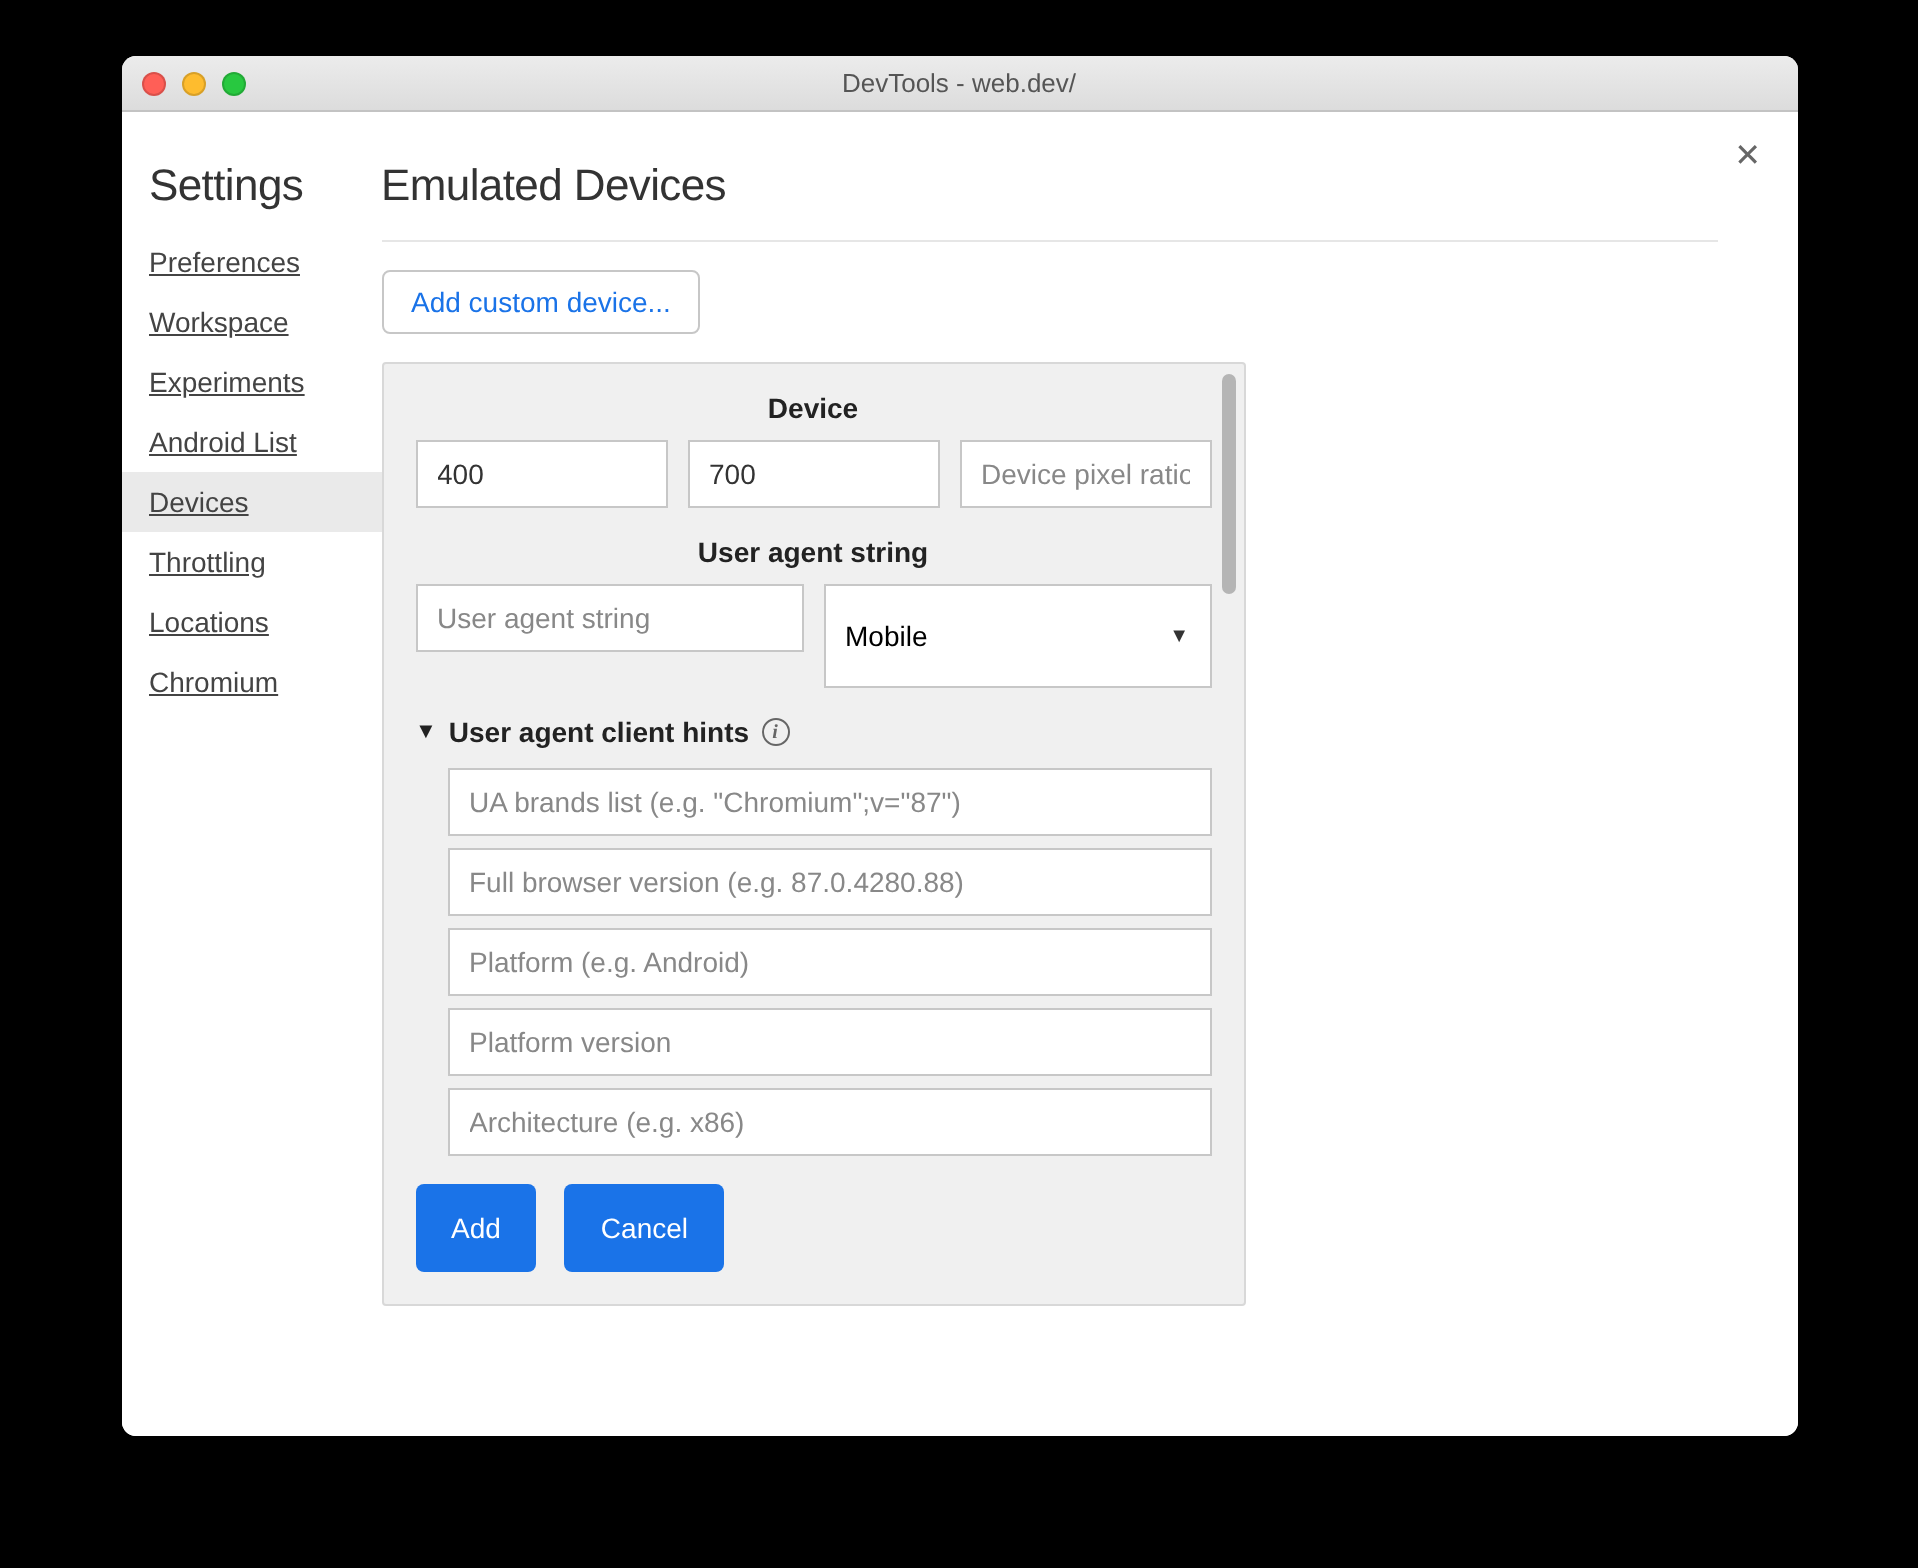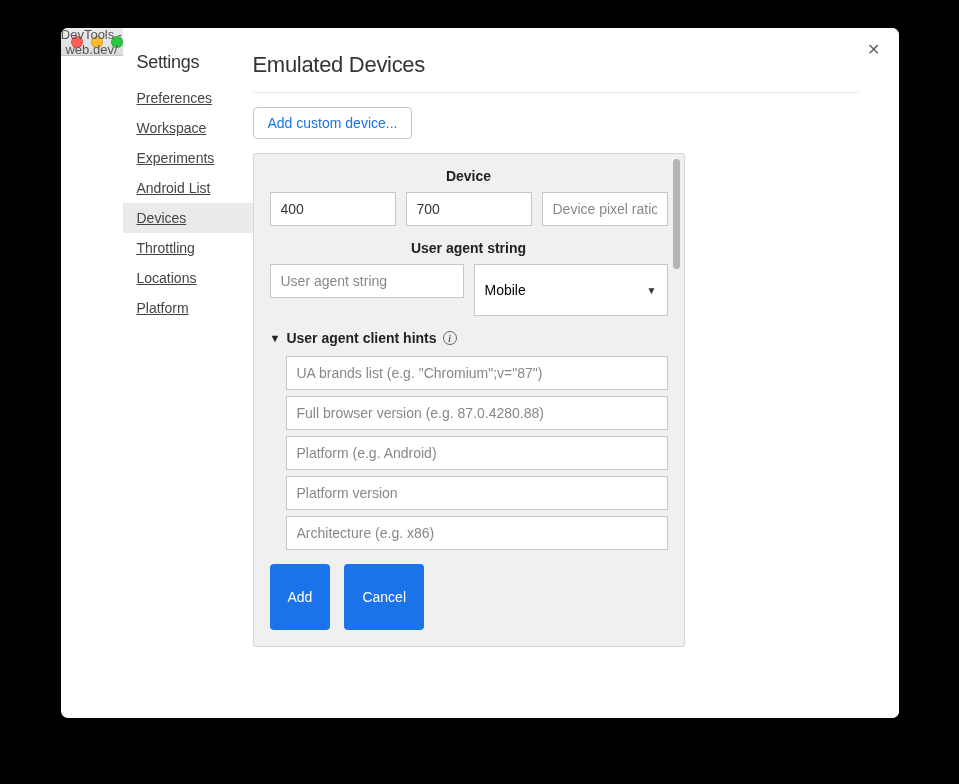--- a/index.html
+++ b/index.html
@@ -1,28 +1,28 @@
 <!DOCTYPE html>
 <html><head>
 <meta charset="utf-8">
 <style>
   * { box-sizing: border-box; margin: 0; padding: 0; font-family: -apple-system, BlinkMacSystemFont, "Segoe UI", Helvetica, Arial, sans-serif; }
   body { background: #000; width: 959px; height: 784px; display: flex; align-items: flex-start; justify-content: center; padding-top: 28px; }
-  .window { width: 838px; height: 690px; background: #fff; border-radius: 7px; box-shadow: 0 20px 50px rgba(0,0,0,0.5); overflow: hidden; display: flex; }
+  .window { width: 838px; height: 690px; background: #fff; border-radius: 7px; box-shadow: 0 20px 50px rgba(0,0,0,0.5); overflow: hidden; display: flex; flex-direction: column; }
   .titlebar { height: 28px; background: linear-gradient(#ececec, #dcdcdc); border-bottom: 1px solid #c3c3c3; display: flex; align-items: center; position: relative; }
   .traffic { display: flex; gap: 8px; padding-left: 10px; }
   .dot { width: 12px; height: 12px; border-radius: 50%; border: 0.5px solid rgba(0,0,0,0.15); }
   .dot.red { background: #ff5f57; }
   .dot.yellow { background: #febc2e; }
   .dot.green { background: #28c840; }
   .titlebar-title { position: absolute; left: 0; right: 0; text-align: center; font-size: 13px; color: #555; pointer-events: none; }
   .content { flex: 1; display: flex; position: relative; background: #fff; }
   .close-x { position: absolute; top: 12px; right: 18px; font-size: 16px; color: #666; cursor: pointer; }
   .sidebar { width: 130px; padding-top: 24px; }
-  .sidebar-title { font-size: 18px; font-weight: 400; color: #333; padding: 0 12px 10px 14px; letter-spacing: -0.3px; }
+  .sidebar-title { font-size: 22px; font-weight: 400; color: #333; padding: 0 12px 10px 14px; letter-spacing: -0.3px; }
   .sidebar-item { font-size: 14px; color: #444; padding: 7px 14px; cursor: pointer; text-decoration: underline; }
   .sidebar-item.active { background: #eaeaea; }
   .main { flex: 1; padding: 24px 40px 0 0; overflow: hidden; display: flex; flex-direction: column; }
   .main-title { font-size: 22px; font-weight: 400; color: #333; margin-bottom: 14px; letter-spacing: -0.3px; }
   .divider { height: 1px; background: #e6e6e6; margin-bottom: 14px; }
   .add-btn-row { margin-bottom: 14px; }
   .add-custom-btn { background: #fff; border: 1px solid #c7c7c7; color: #1a73e8; font-size: 14px; padding: 7px 14px; border-radius: 4px; cursor: pointer; }
   .form-panel-wrap { position: relative; }
   .form-panel { background: #f0f0f0; border: 1px solid #d8d8d8; border-radius: 2px; padding: 14px 16px 16px; width: 432px; position: relative; }
   .scroll-indicator { position: absolute; top: 5px; right: 4px; width: 7px; height: 110px; background: #b5b5b5; border-radius: 4px; }
@@ -34,21 +34,21 @@
   .row-ua { display: flex; gap: 10px; margin-bottom: 14px; }
   .row-ua .text-input { flex: 1; }
   .select-box { flex: 1; height: 52px; border: 1px solid #c7c7c7; background: #fff; display: flex; align-items: center; justify-content: space-between; padding: 0 10px; font-size: 14px; cursor: pointer; }
   .select-box .caret { font-size: 10px; color: #333; }
   .disclosure { display: flex; align-items: center; gap: 6px; font-size: 14px; font-weight: 700; color: #222; margin-bottom: 10px; cursor: pointer; }
   .disclosure .tri { font-size: 11px; }
   .info-icon { width: 14px; height: 14px; border: 1.4px solid #666; border-radius: 50%; font-size: 10px; font-weight: 700; color: #666; display: inline-flex; align-items: center; justify-content: center; font-family: Georgia, serif; font-style: italic; }
   .hints { padding-left: 16px; display: flex; flex-direction: column; gap: 6px; margin-bottom: 14px; }
   .hints .text-input { width: 100%; height: 34px; }
   .actions { display: flex; gap: 14px; }
-  .btn-primary { background: #1a73e8; color: #fff; border: none; font-size: 14px; padding: 25px 18px; border-radius: 4px; cursor: pointer; }
+  .btn-primary { background: #1a73e8; color: #fff; border: none; font-size: 14px; padding: 14px 18px; border-radius: 4px; cursor: pointer; }
 </style>
 </head>
 <body>
 
 <div class="window">
   <div class="titlebar">
     <div class="traffic">
       <div class="dot red"></div>
       <div class="dot yellow"></div>
       <div class="dot green"></div>
@@ -61,21 +61,21 @@
 
     <div class="sidebar">
       <div class="sidebar-title">Settings</div>
       <div class="sidebar-item">Preferences</div>
       <div class="sidebar-item">Workspace</div>
       <div class="sidebar-item">Experiments</div>
       <div class="sidebar-item">Android List</div>
       <div class="sidebar-item active">Devices</div>
       <div class="sidebar-item">Throttling</div>
       <div class="sidebar-item">Locations</div>
-      <div class="sidebar-item">Platform</div>
+      <div class="sidebar-item">Chromium</div>
     </div>
 
     <div class="main">
       <div class="main-title">Emulated Devices</div>
       <div class="divider"></div>
       <div class="add-btn-row">
         <button class="add-custom-btn">Add custom device...</button>
       </div>
 
       <div class="form-panel-wrap">

